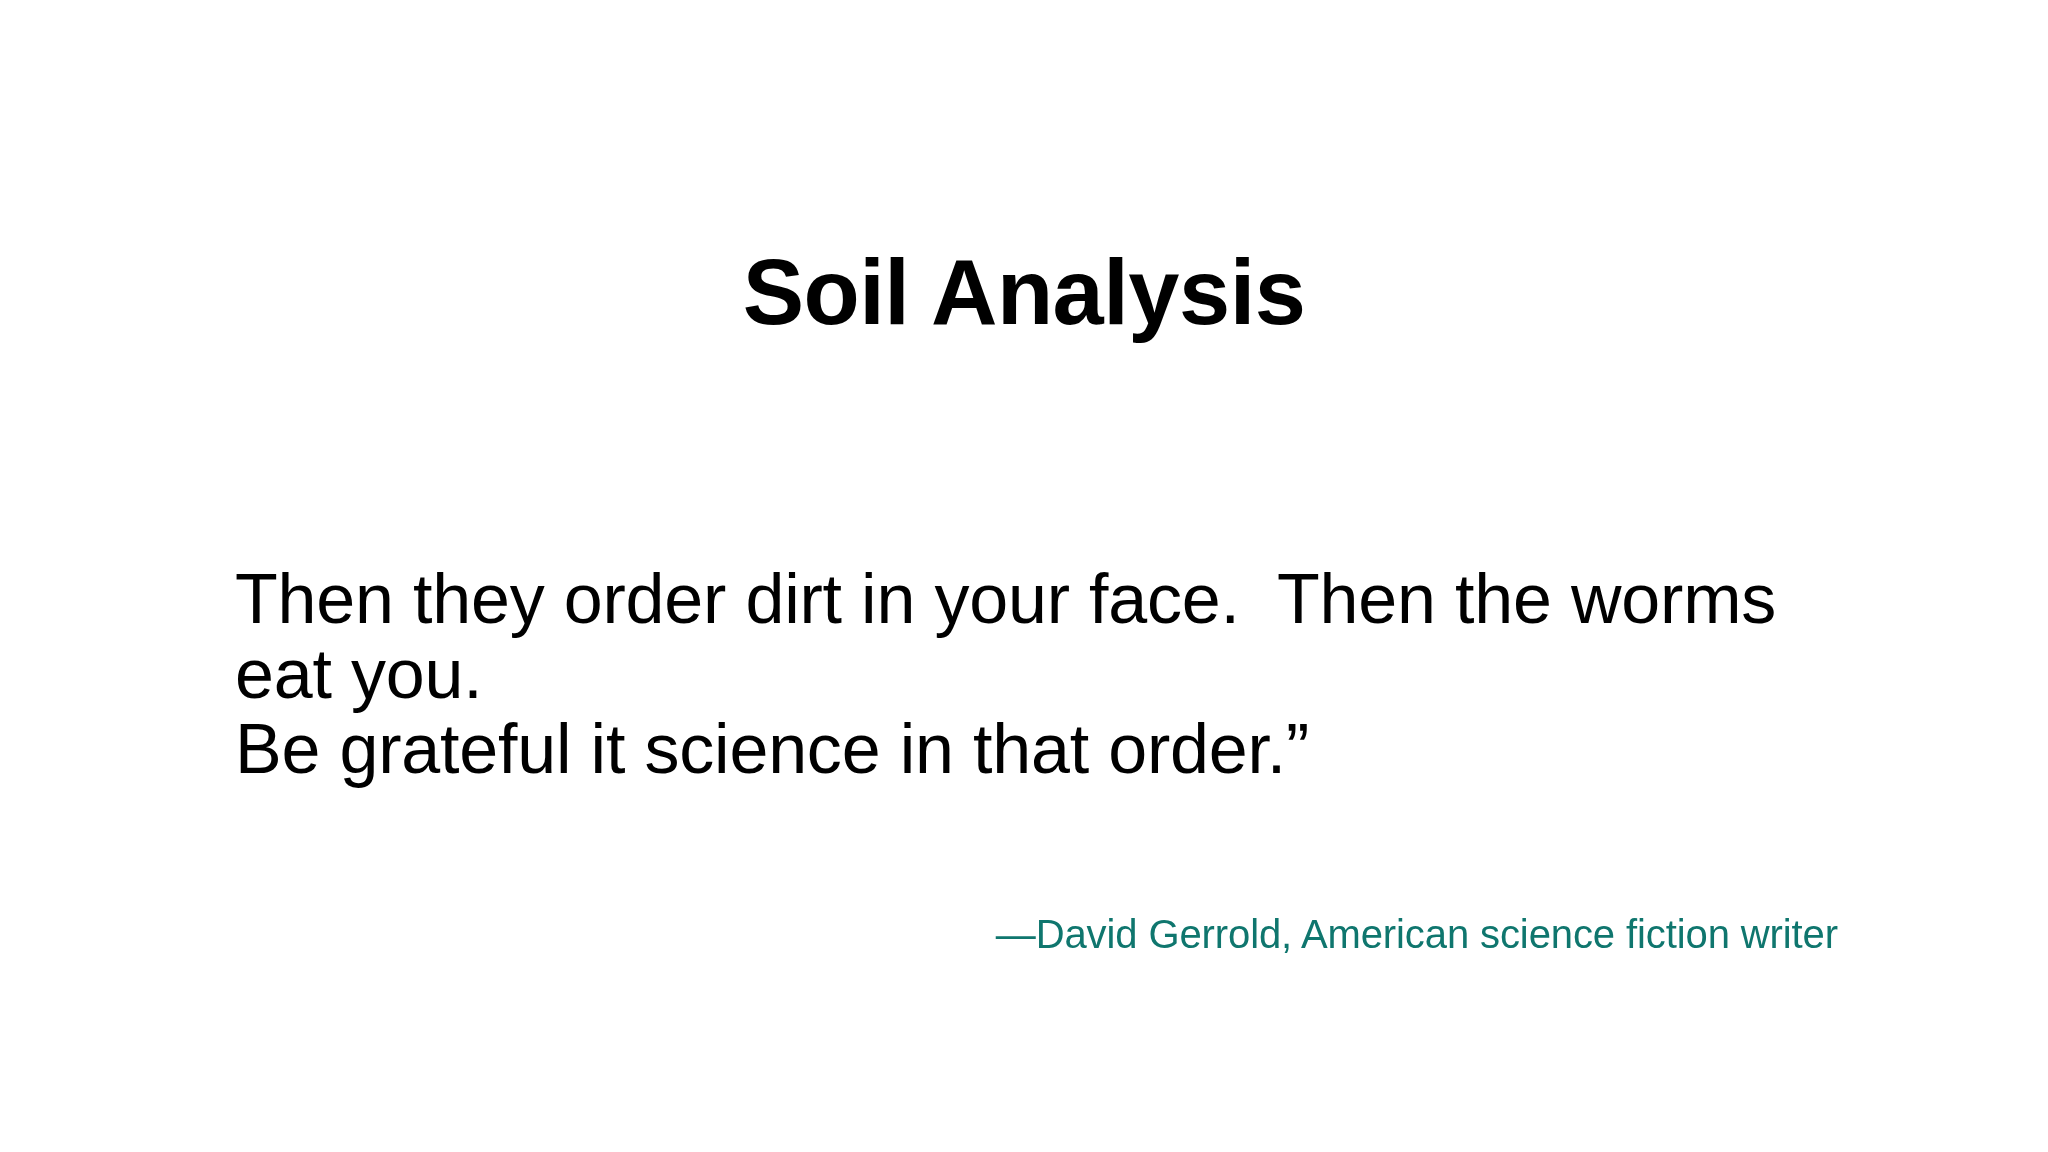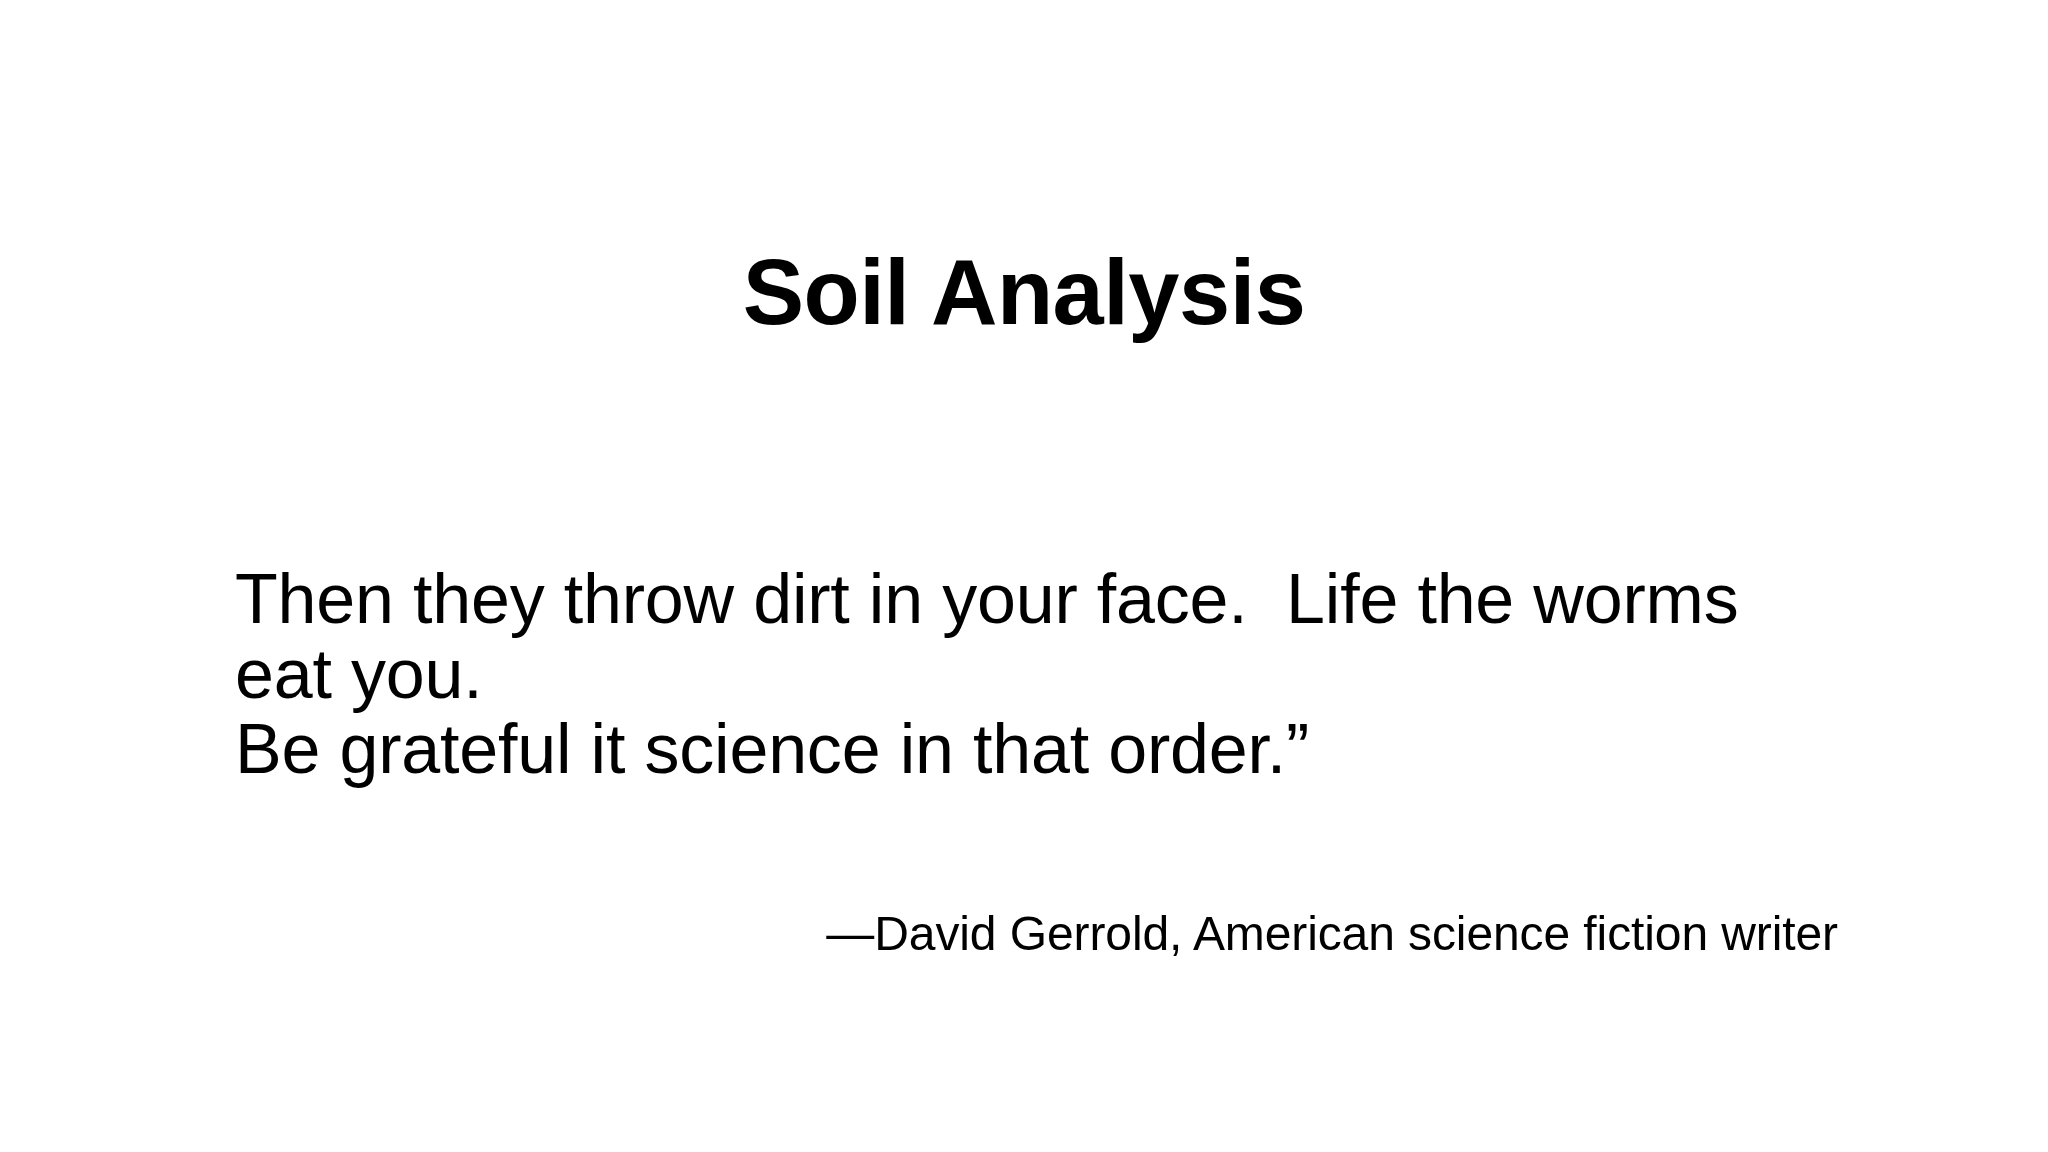--- a/index.html
+++ b/index.html
@@ -62,35 +62,35 @@
 
   
   .attribution {
     position: absolute;
     left: 235px;
     top: 908px;
     width: 1603px;
     text-align: right;
     font-family: "Liberation Sans Narrow", "Liberation Sans", "DejaVu Sans", sans-serif;
     font-weight: 400;
-    font-size: 48px;
+    font-size: 40px;
     line-height: 52px;
     letter-spacing: -0.1px;
-    color: #000000;
+    color: #0f766e;
     white-space: pre;
   }
 </style>
 </head>
 <body>
 
 <div class="slide">
 
   <h1 class="slide-title">Soil Analysis</h1>
 
   <div class="quote-block">
-    <div class="quote-line">Then they throw dirt in your face.  Life the worms</div>
+    <div class="quote-line">Then they order dirt in your face.  Then the worms</div>
     <div class="quote-line">eat you.</div>
     <div class="quote-line">Be grateful it science in that order.”</div>
   </div>
 
   <div class="attribution">—David Gerrold, American science fiction writer</div>
 
 </div>
 
 </body></html>

